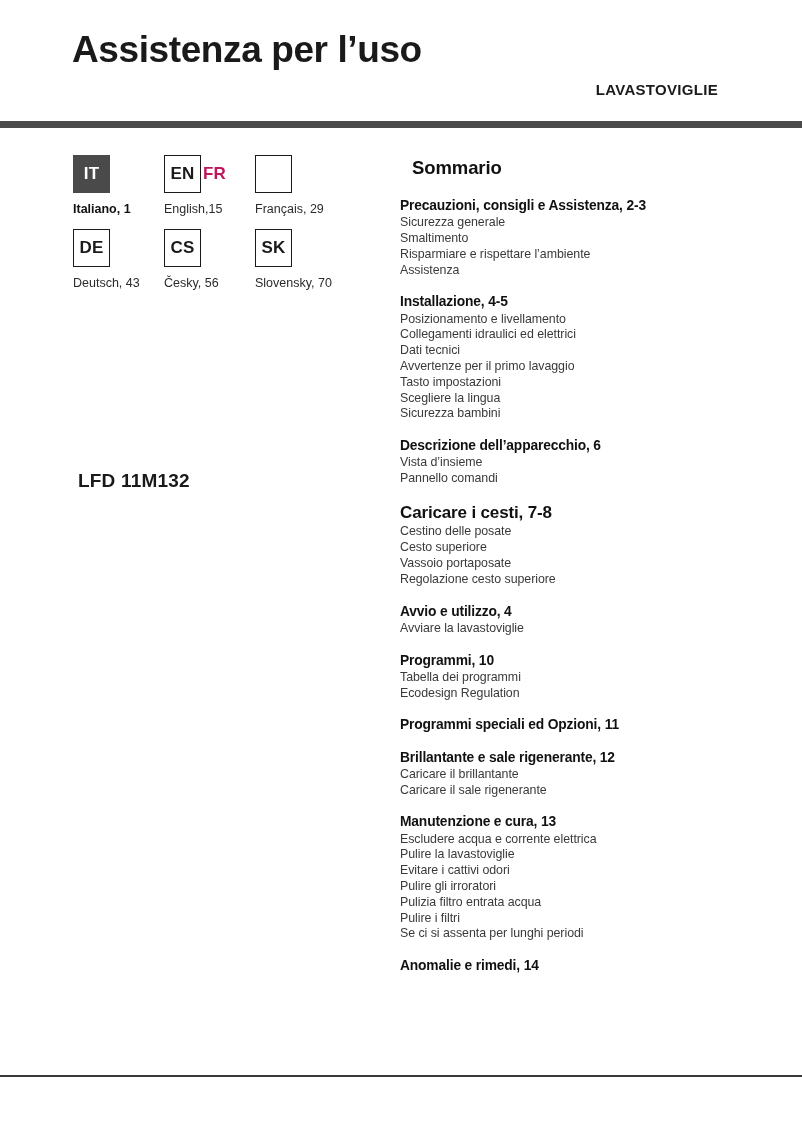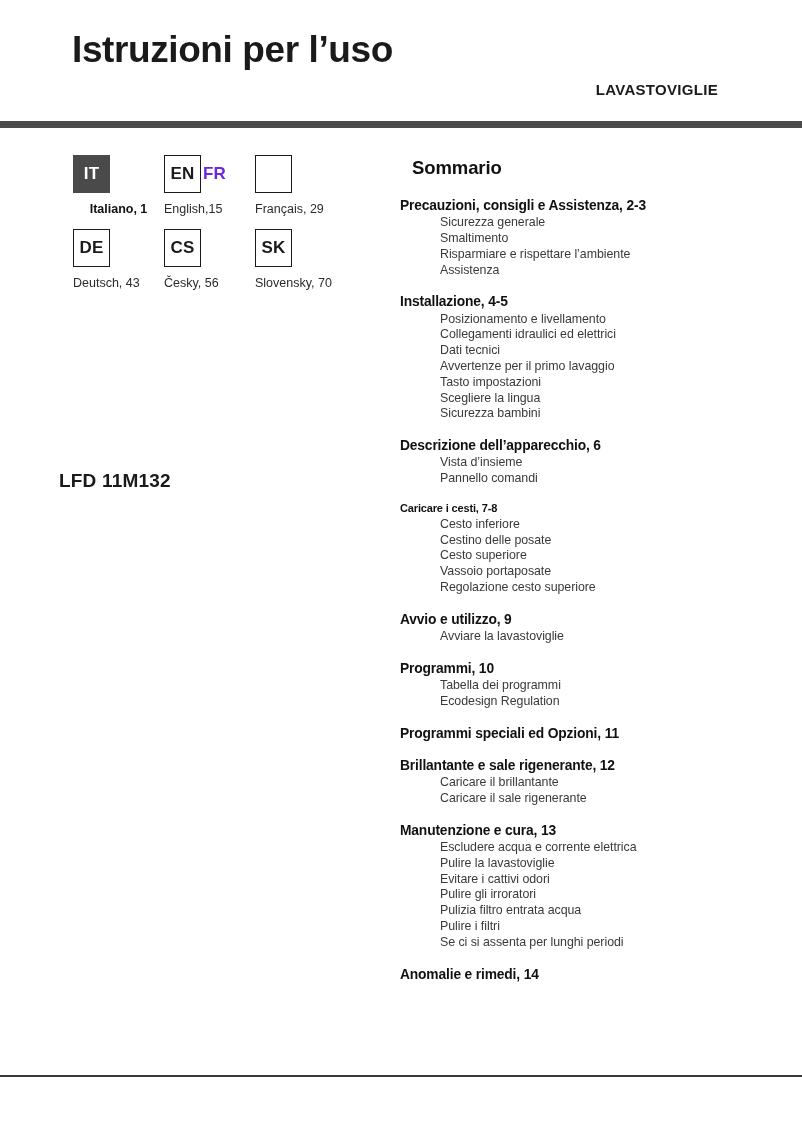--- a/index.html
+++ b/index.html
@@ -94,38 +94,37 @@
     color: transparent;
   }
   
   .lang-overflow {
     position: absolute;
     left: 38px;
     top: 50%;
     transform: translateY(-50%);
     font-size: 17px;
     font-weight: bold;
-    color: #6d28d9;
+    color: #be185d;
     white-space: nowrap;
   }
   .lang-caption {
     margin-top: 9px;
     font-size: 12.5px;
     color: #2b2b2b;
     white-space: nowrap;
   }
   .lang-caption.current {
     font-weight: bold;
     color: #111111;
-    text-align: center;
   }
 
   #model-number {
     position: absolute;
-    left: 59px;
+    left: 78px;
     top: 470px;
     font-size: 19px;
     font-weight: bold;
     letter-spacing: 0.2px;
     color: #1a1a1a;
     white-space: nowrap;
   }
 
   
   #toc {
@@ -146,35 +145,34 @@
   }
   .toc-heading {
     font-size: 13.8px;
     font-weight: bold;
     color: #111111;
     letter-spacing: -0.15px;
     line-height: 1.25;
     margin-bottom: 1px;
   }
   .toc-section.big .toc-heading {
-    font-size: 11px;
+    font-size: 17px;
   }
   .toc-item {
     font-size: 12.4px;
     color: #3a3a3a;
     line-height: 15.8px;
     letter-spacing: -0.05px;
     white-space: nowrap;
-    margin-left: 40px;
   }
 </style>
 </head>
 <body>
 
-<div id="doc-title">Istruzioni per l’uso</div>
+<div id="doc-title">Assistenza per l’uso</div>
 <div id="appliance-type">LAVASTOVIGLIE</div>
 <div id="header-rule"></div>
 
 <div id="language-grid">
     <div class="lang-row">
       <div class="lang-cell">
         <div class="lang-box filled">IT</div>
         <div class="lang-caption current">Italiano, 1</div>
       </div>
       <div class="lang-cell">
@@ -224,28 +222,27 @@
         <div class="toc-item">Scegliere la lingua</div>
         <div class="toc-item">Sicurezza bambini</div>
       </div>
       <div class="toc-section">
         <div class="toc-heading">Descrizione dell’apparecchio, 6</div>
         <div class="toc-item">Vista d’insieme</div>
         <div class="toc-item">Pannello comandi</div>
       </div>
       <div class="toc-section big">
         <div class="toc-heading">Caricare i cesti, 7-8</div>
-        <div class="toc-item">Cesto inferiore</div>
         <div class="toc-item">Cestino delle posate</div>
         <div class="toc-item">Cesto superiore</div>
         <div class="toc-item">Vassoio portaposate</div>
         <div class="toc-item">Regolazione cesto superiore</div>
       </div>
       <div class="toc-section">
-        <div class="toc-heading">Avvio e utilizzo, 9</div>
+        <div class="toc-heading">Avvio e utilizzo, 4</div>
         <div class="toc-item">Avviare la lavastoviglie</div>
       </div>
       <div class="toc-section">
         <div class="toc-heading">Programmi, 10</div>
         <div class="toc-item">Tabella dei programmi</div>
         <div class="toc-item">Ecodesign Regulation</div>
       </div>
       <div class="toc-section">
         <div class="toc-heading">Programmi speciali ed Opzioni, 11</div>
       </div>

